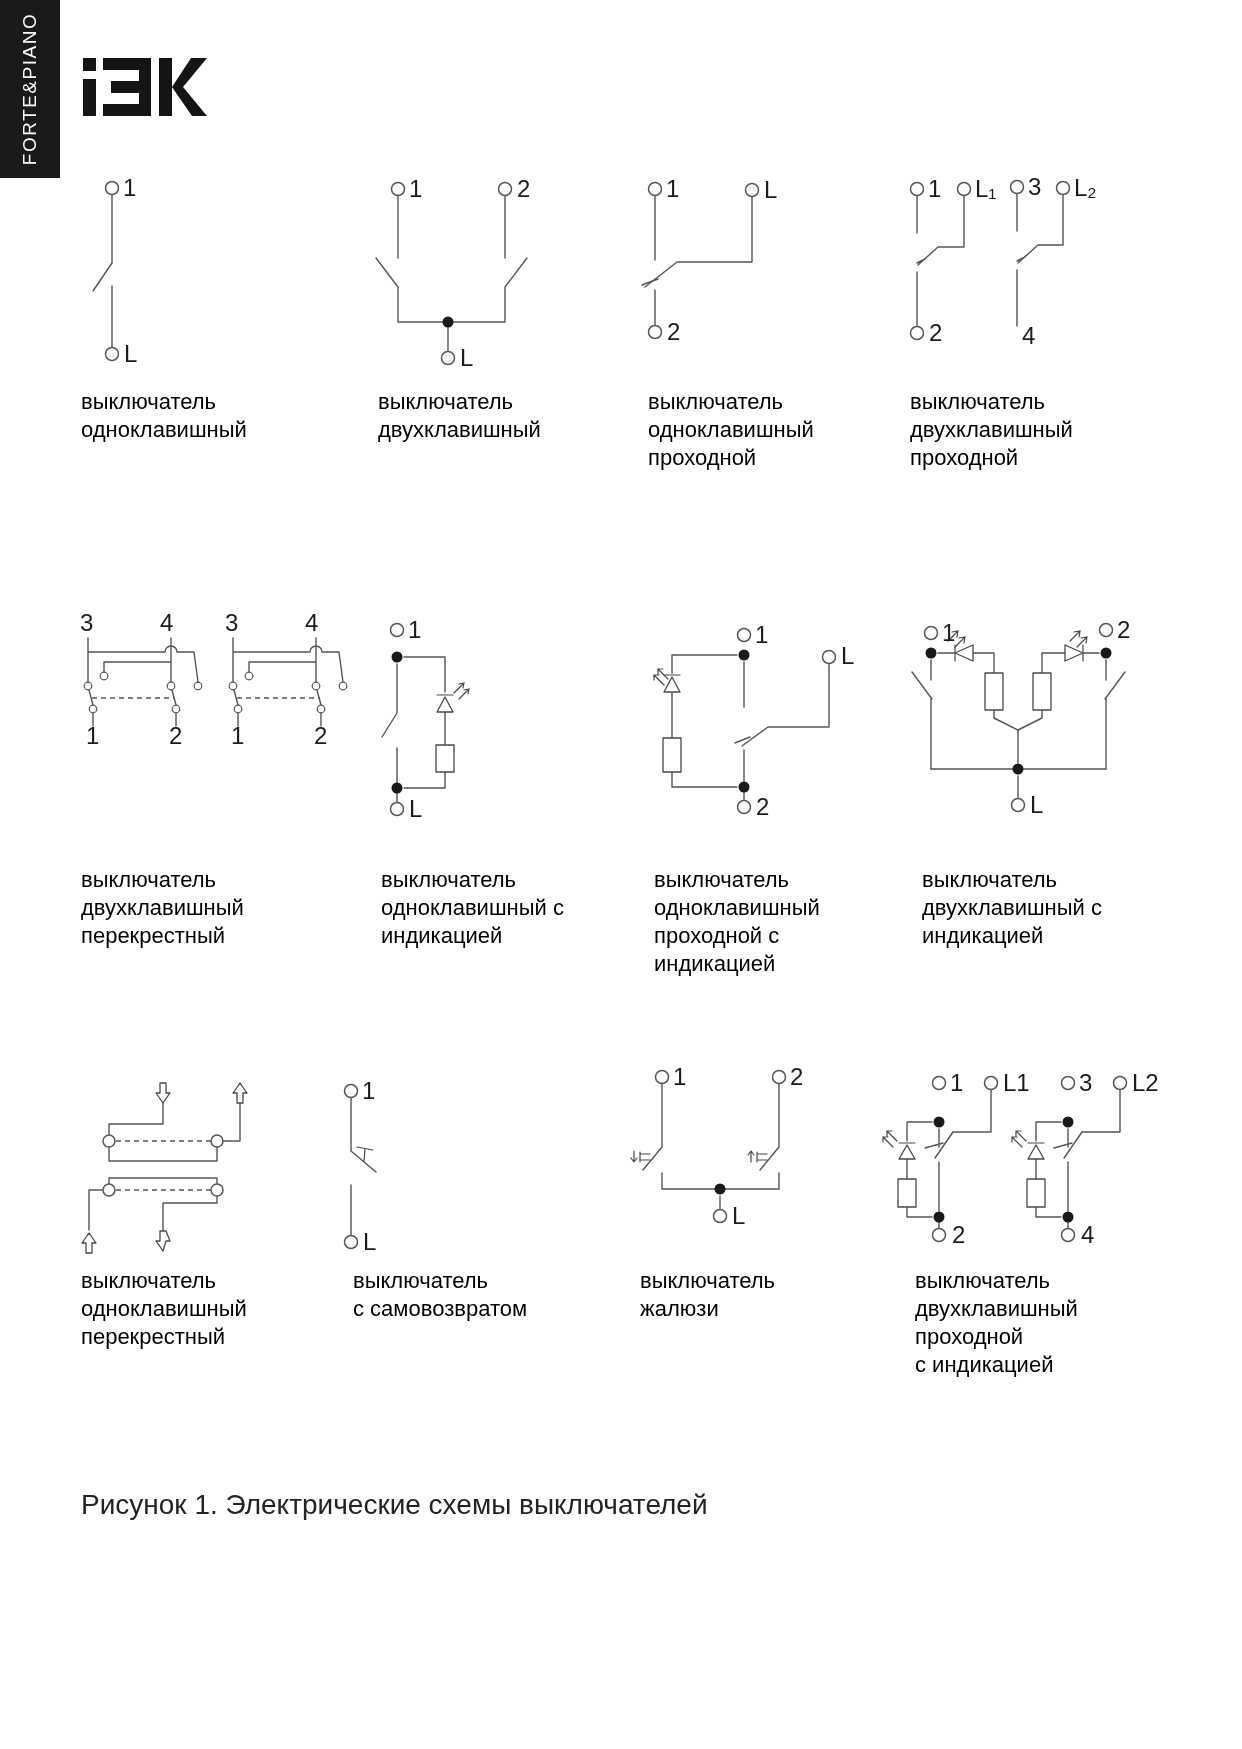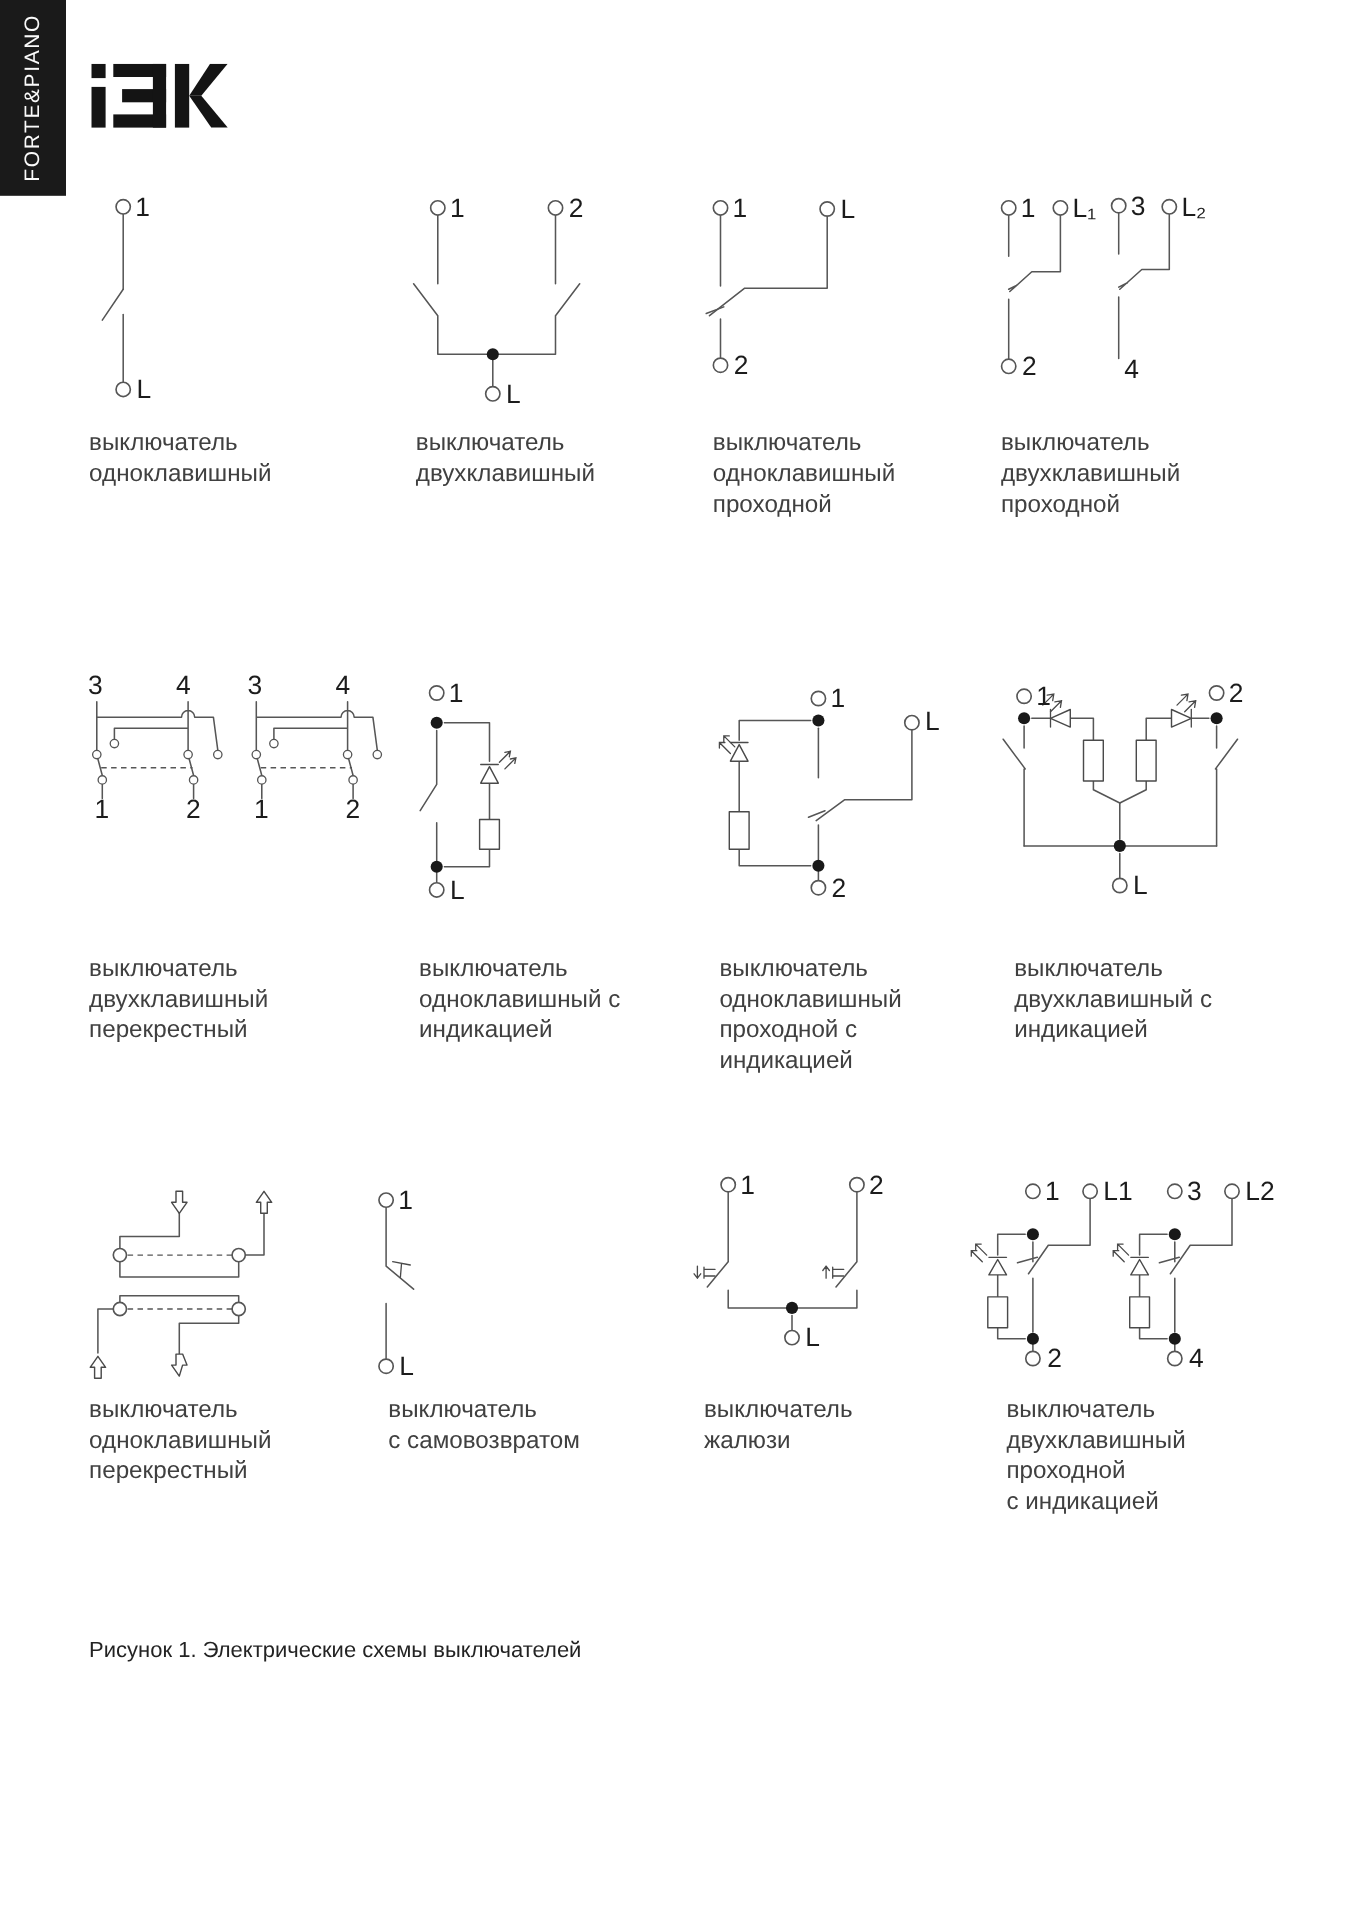--- a/index.html
+++ b/index.html
@@ -5,22 +5,22 @@
   html,body{margin:0;padding:0;background:#e8e8e8}
   .page{position:relative;width:1242px;height:1749px;background:#ffffff;
         font-family:"Liberation Sans","DejaVu Sans",sans-serif;overflow:hidden}
   .sidebar{position:absolute;left:0;top:0;width:60px;height:178px;background:#1a1a1a}
   .sidebar .vtext{position:absolute;left:0;top:178px;width:178px;height:60px;
         transform:rotate(-90deg);transform-origin:0 0;display:flex;align-items:center;
         justify-content:center;color:#fafafa;font-size:19px;letter-spacing:1.5px;font-weight:500}
   .logo{position:absolute;left:83px;top:58px}
   .logo *{fill:#141414}
   .diag{position:absolute}
-  .cap{position:absolute;white-space:pre-line;font-size:22px;line-height:28px;color:#404040;width:230px}
-  .fig{position:absolute;left:81px;top:1489px;font-size:20px;color:#232323}
+  .cap{position:absolute;white-space:pre-line;font-size:22px;line-height:28px;color:#000000;width:230px}
+  .fig{position:absolute;left:81px;top:1489px;font-size:28px;color:#232323}
   svg .w{fill:none;stroke:#565656;stroke-width:1.4px;stroke-linecap:round;stroke-linejoin:round}
   svg .dash{fill:none;stroke:#565656;stroke-width:1.3px;stroke-dasharray:5 4}
   svg .term{fill:#fff;stroke:#565656;stroke-width:1.5px}
   svg .cc{fill:#fff;stroke:#565656;stroke-width:1.2px}
   svg .dot{fill:#191919;stroke:none}
   svg .sym{fill:#fff;stroke:#4a4a4a;stroke-width:1.3px;stroke-linejoin:round}
   svg .al{fill:none;stroke:#4a4a4a;stroke-width:1.2px;stroke-linecap:round}
   svg text{font-family:"Liberation Sans","DejaVu Sans",sans-serif;font-size:24px;fill:#1c1c1c}
 </style>
 </head>

